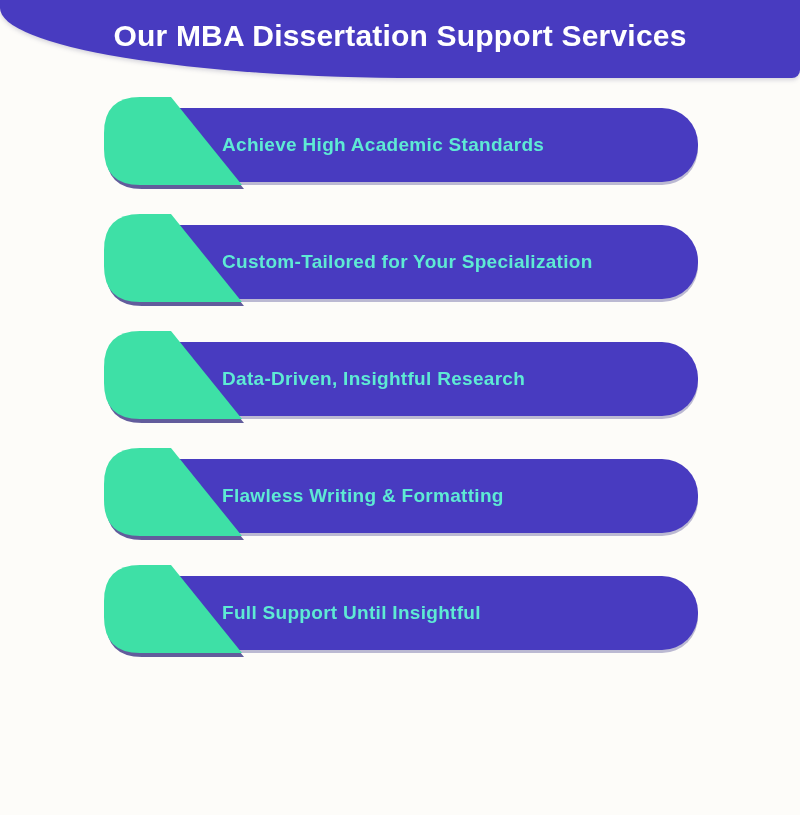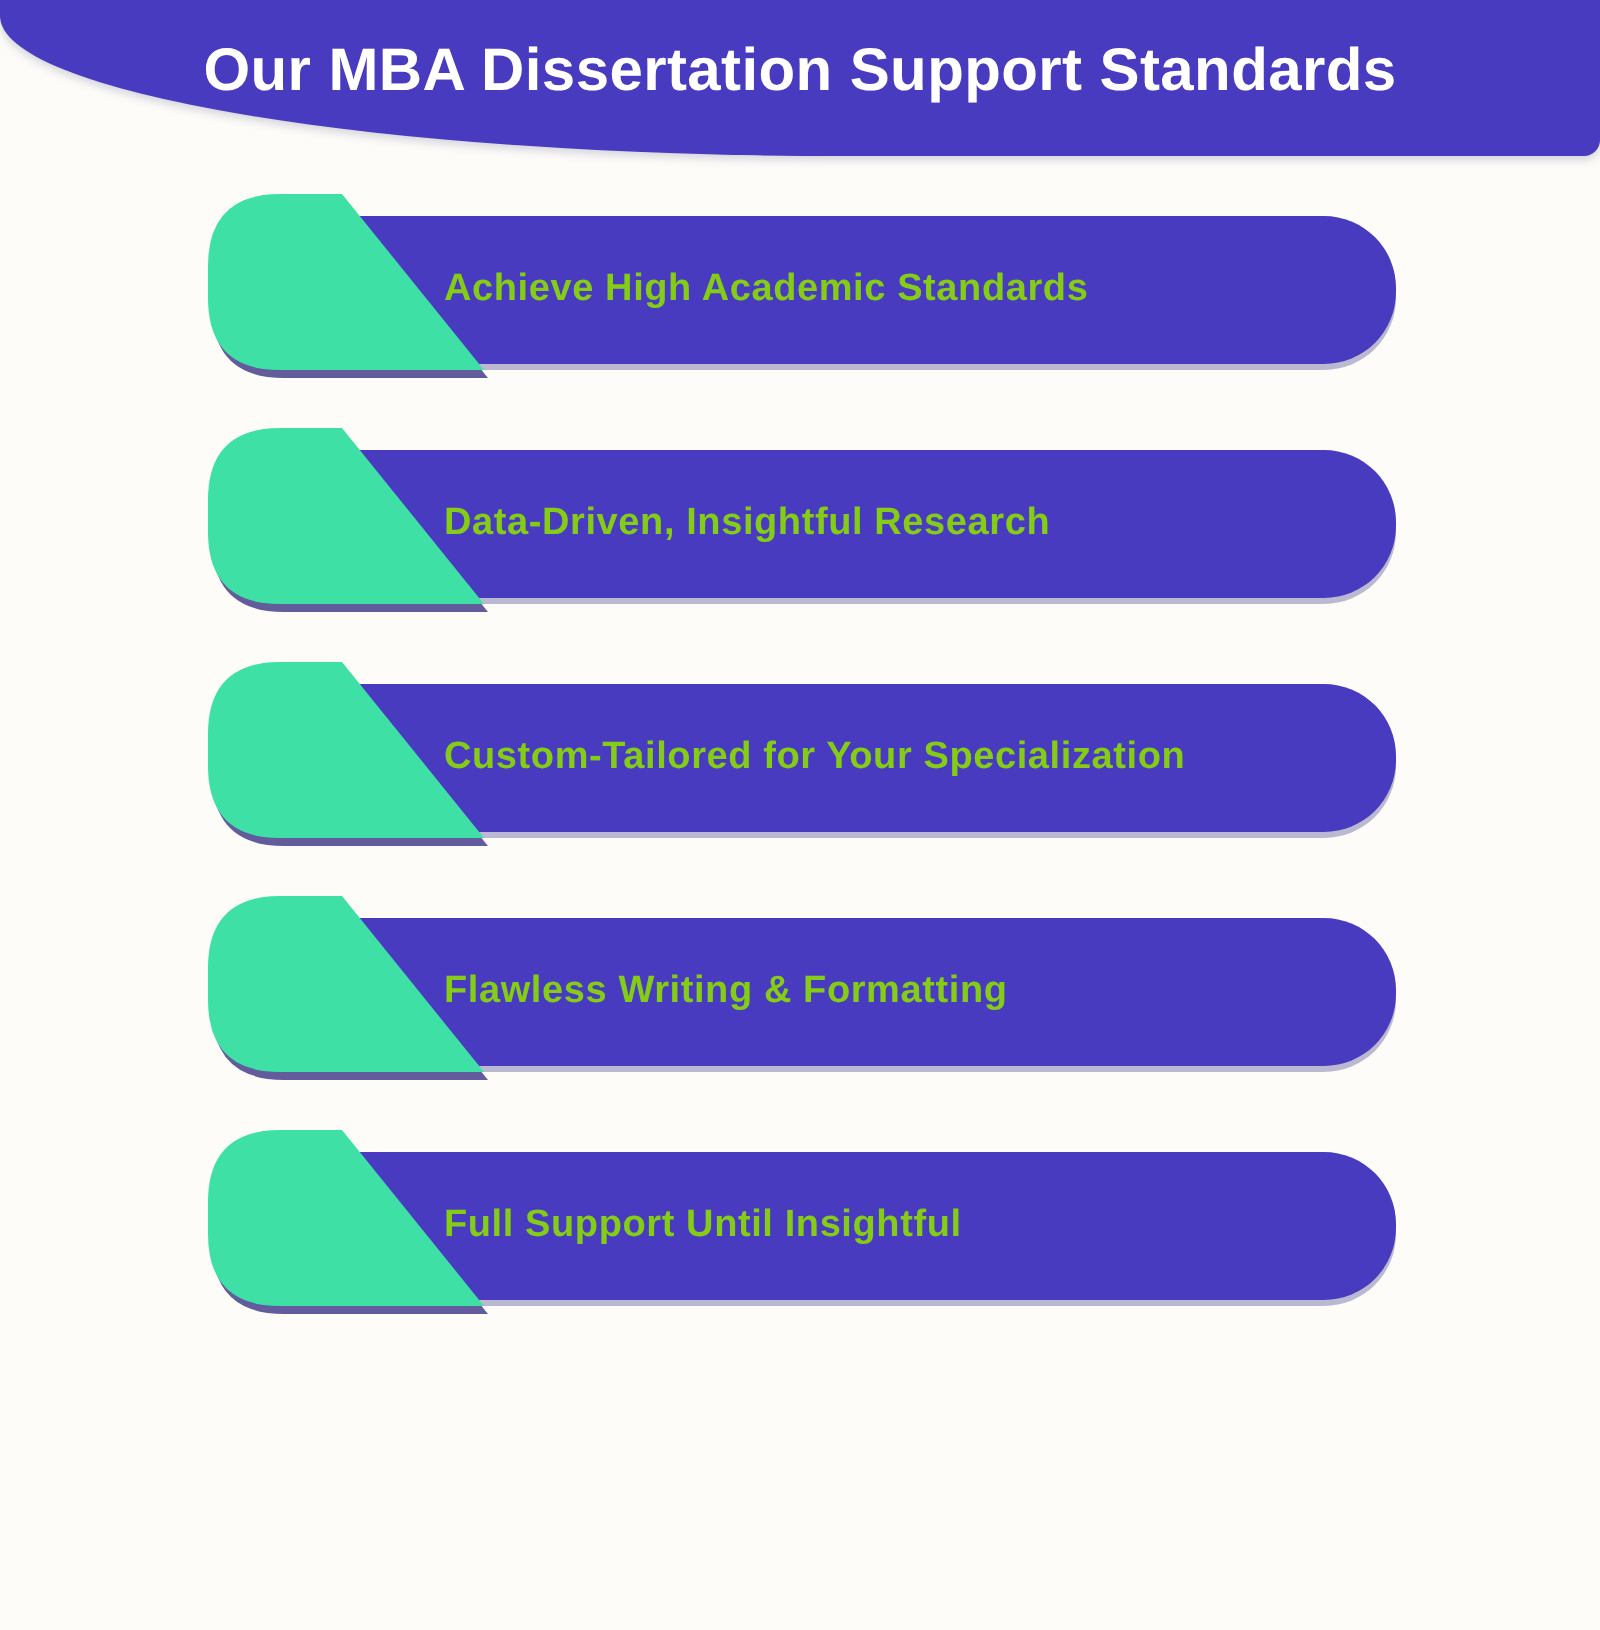--- a/index.html
+++ b/index.html
@@ -56,21 +56,21 @@
     height: 74px;
     background: #483bc0;
     border-radius: 36px;
     display: flex;
     align-items: center;
     box-shadow: 0 3px 0 rgba(38, 30, 119, 0.3);
     z-index: 1;
   }
   .pill-label {
     padding-left: 112px;
-    color: #84cc16;
+    color: #5eead4;
     font-size: 19px;
     font-weight: 700;
     letter-spacing: 0.3px;
     white-space: nowrap;
   }
   .blob {
     position: absolute;
     left: 104px;
     top: 0;
     width: 138px;
@@ -79,46 +79,46 @@
     filter: drop-shadow(2px 4px 0 rgba(38, 30, 119, 0.72));
   }
   .blob path {
     fill: #3ee0a6;
   }
 </style>
 </head>
 <body>
 
 <div class="header">
-  <div class="header-title">Our MBA Dissertation Support Standards</div>
+  <div class="header-title">Our MBA Dissertation Support Services</div>
 </div>
 
 <div class="rows">
 
   <div class="row">
     <div class="pill">
       <span class="pill-label">Achieve High Academic Standards</span>
     </div>
     <svg class="blob" viewBox="0 0 138 88" aria-hidden="true">
       <path d="M 36 0 L 67 0 L 138 88 L 36 88 Q 0 88 0 52 L 0 36 Q 0 0 36 0 Z" fill="#3ee0a6"></path>
     </svg>
   </div>
 
   <div class="row">
     <div class="pill">
-      <span class="pill-label">Data-Driven, Insightful Research</span>
+      <span class="pill-label">Custom-Tailored for Your Specialization</span>
     </div>
     <svg class="blob" viewBox="0 0 138 88" aria-hidden="true">
       <path d="M 36 0 L 67 0 L 138 88 L 36 88 Q 0 88 0 52 L 0 36 Q 0 0 36 0 Z" fill="#3ee0a6"></path>
     </svg>
   </div>
 
   <div class="row">
     <div class="pill">
-      <span class="pill-label">Custom-Tailored for Your Specialization</span>
+      <span class="pill-label">Data-Driven, Insightful Research</span>
     </div>
     <svg class="blob" viewBox="0 0 138 88" aria-hidden="true">
       <path d="M 36 0 L 67 0 L 138 88 L 36 88 Q 0 88 0 52 L 0 36 Q 0 0 36 0 Z" fill="#3ee0a6"></path>
     </svg>
   </div>
 
   <div class="row">
     <div class="pill">
       <span class="pill-label">Flawless Writing &amp; Formatting</span>
     </div>

